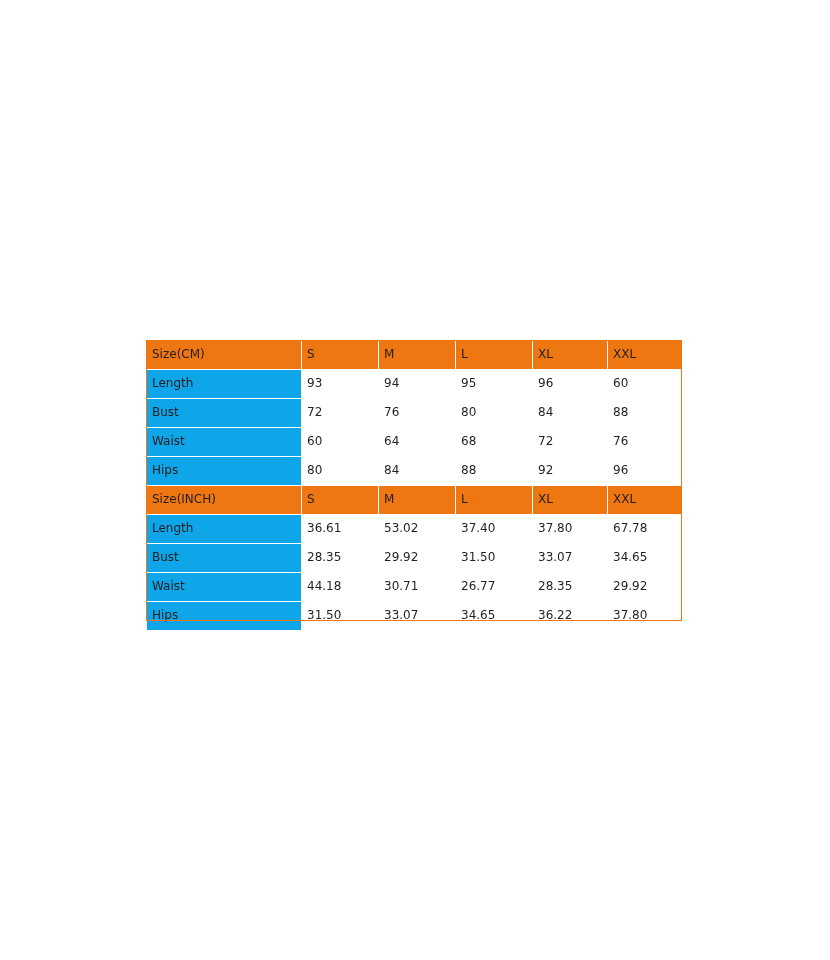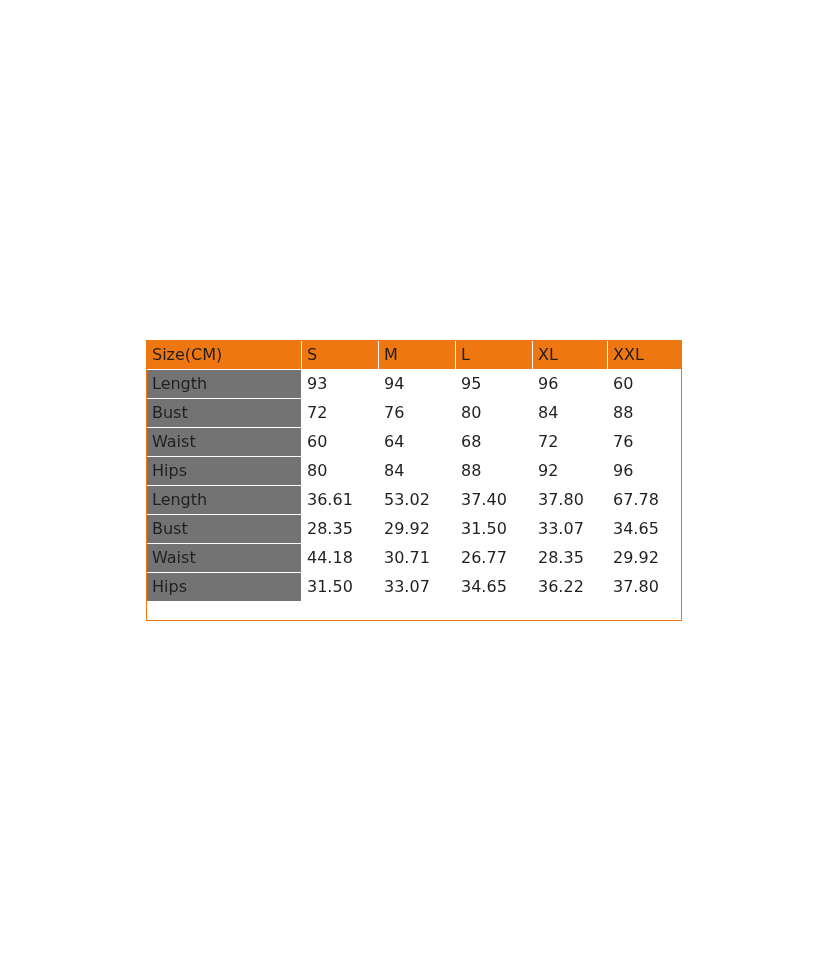--- a/index.html
+++ b/index.html
@@ -19,30 +19,30 @@
     left: 146px;
     top: 340px;
     width: 536px;
     border-collapse: collapse;
     table-layout: fixed;
   }
   #size-chart td {
     border: 1px solid #ffffff;
     height: 28px;
     padding: 0 0 0 5px;
-    font-size: 16px;
+    font-size: 12px;
     line-height: 1.1;
     color: #231f20;
     background: #ffffff;
     vertical-align: middle;
     white-space: nowrap;
     overflow: hidden;
   }
   #size-chart td.label {
-    background: #737373;
+    background: #0ea5e9;
     color: #231f20;
     border: 1px solid #ffffff;
   }
   #size-chart tr.header td {
     background: #ee7711;
     color: #231f20;
   }
   #size-chart col.c0 { width: 155px; }
   #size-chart col.c1 { width: 77px; }
   #size-chart col.c2 { width: 77px; }
@@ -106,20 +106,28 @@
       <td>76</td>
     </tr>
     <tr>
       <td class="label">Hips</td>
       <td>80</td>
       <td>84</td>
       <td>88</td>
       <td>92</td>
       <td>96</td>
     </tr>
+    <tr class="header">
+      <td class="label">Size(INCH)</td>
+      <td>S</td>
+      <td>M</td>
+      <td>L</td>
+      <td>XL</td>
+      <td>XXL</td>
+    </tr>
     <tr>
       <td class="label">Length</td>
       <td>36.61</td>
       <td>53.02</td>
       <td>37.40</td>
       <td>37.80</td>
       <td>67.78</td>
     </tr>
     <tr>
       <td class="label">Bust</td>

